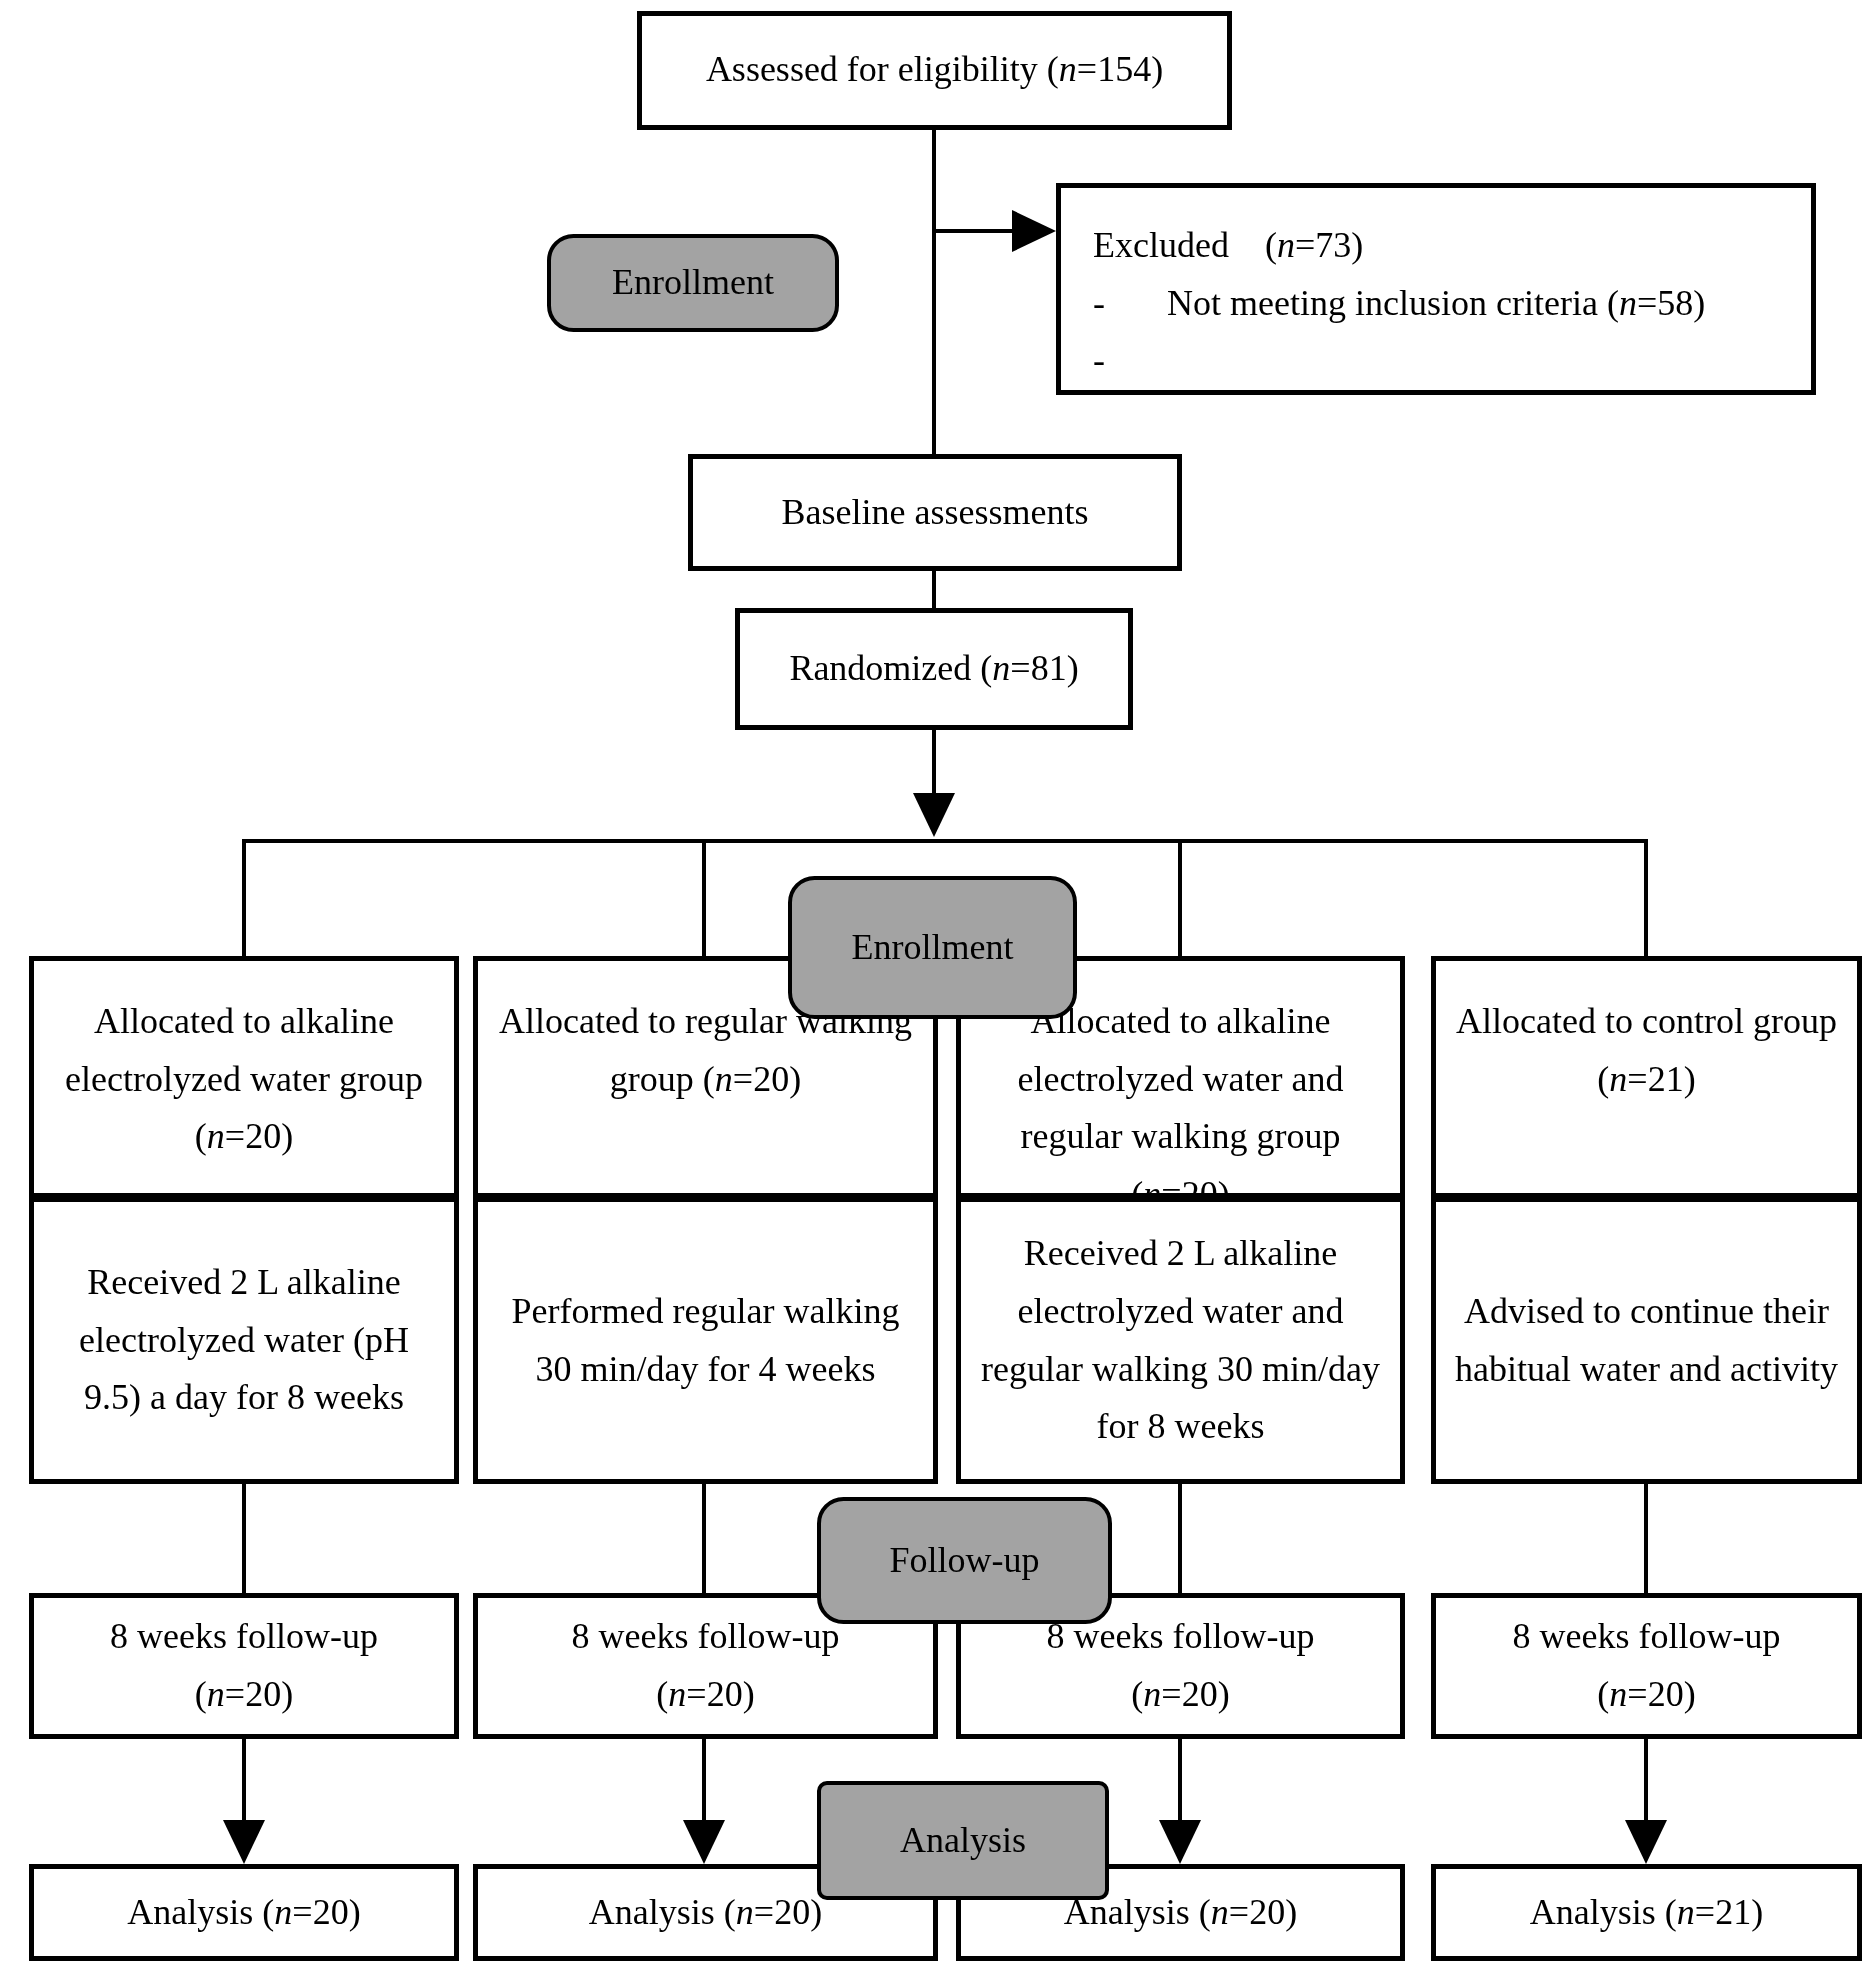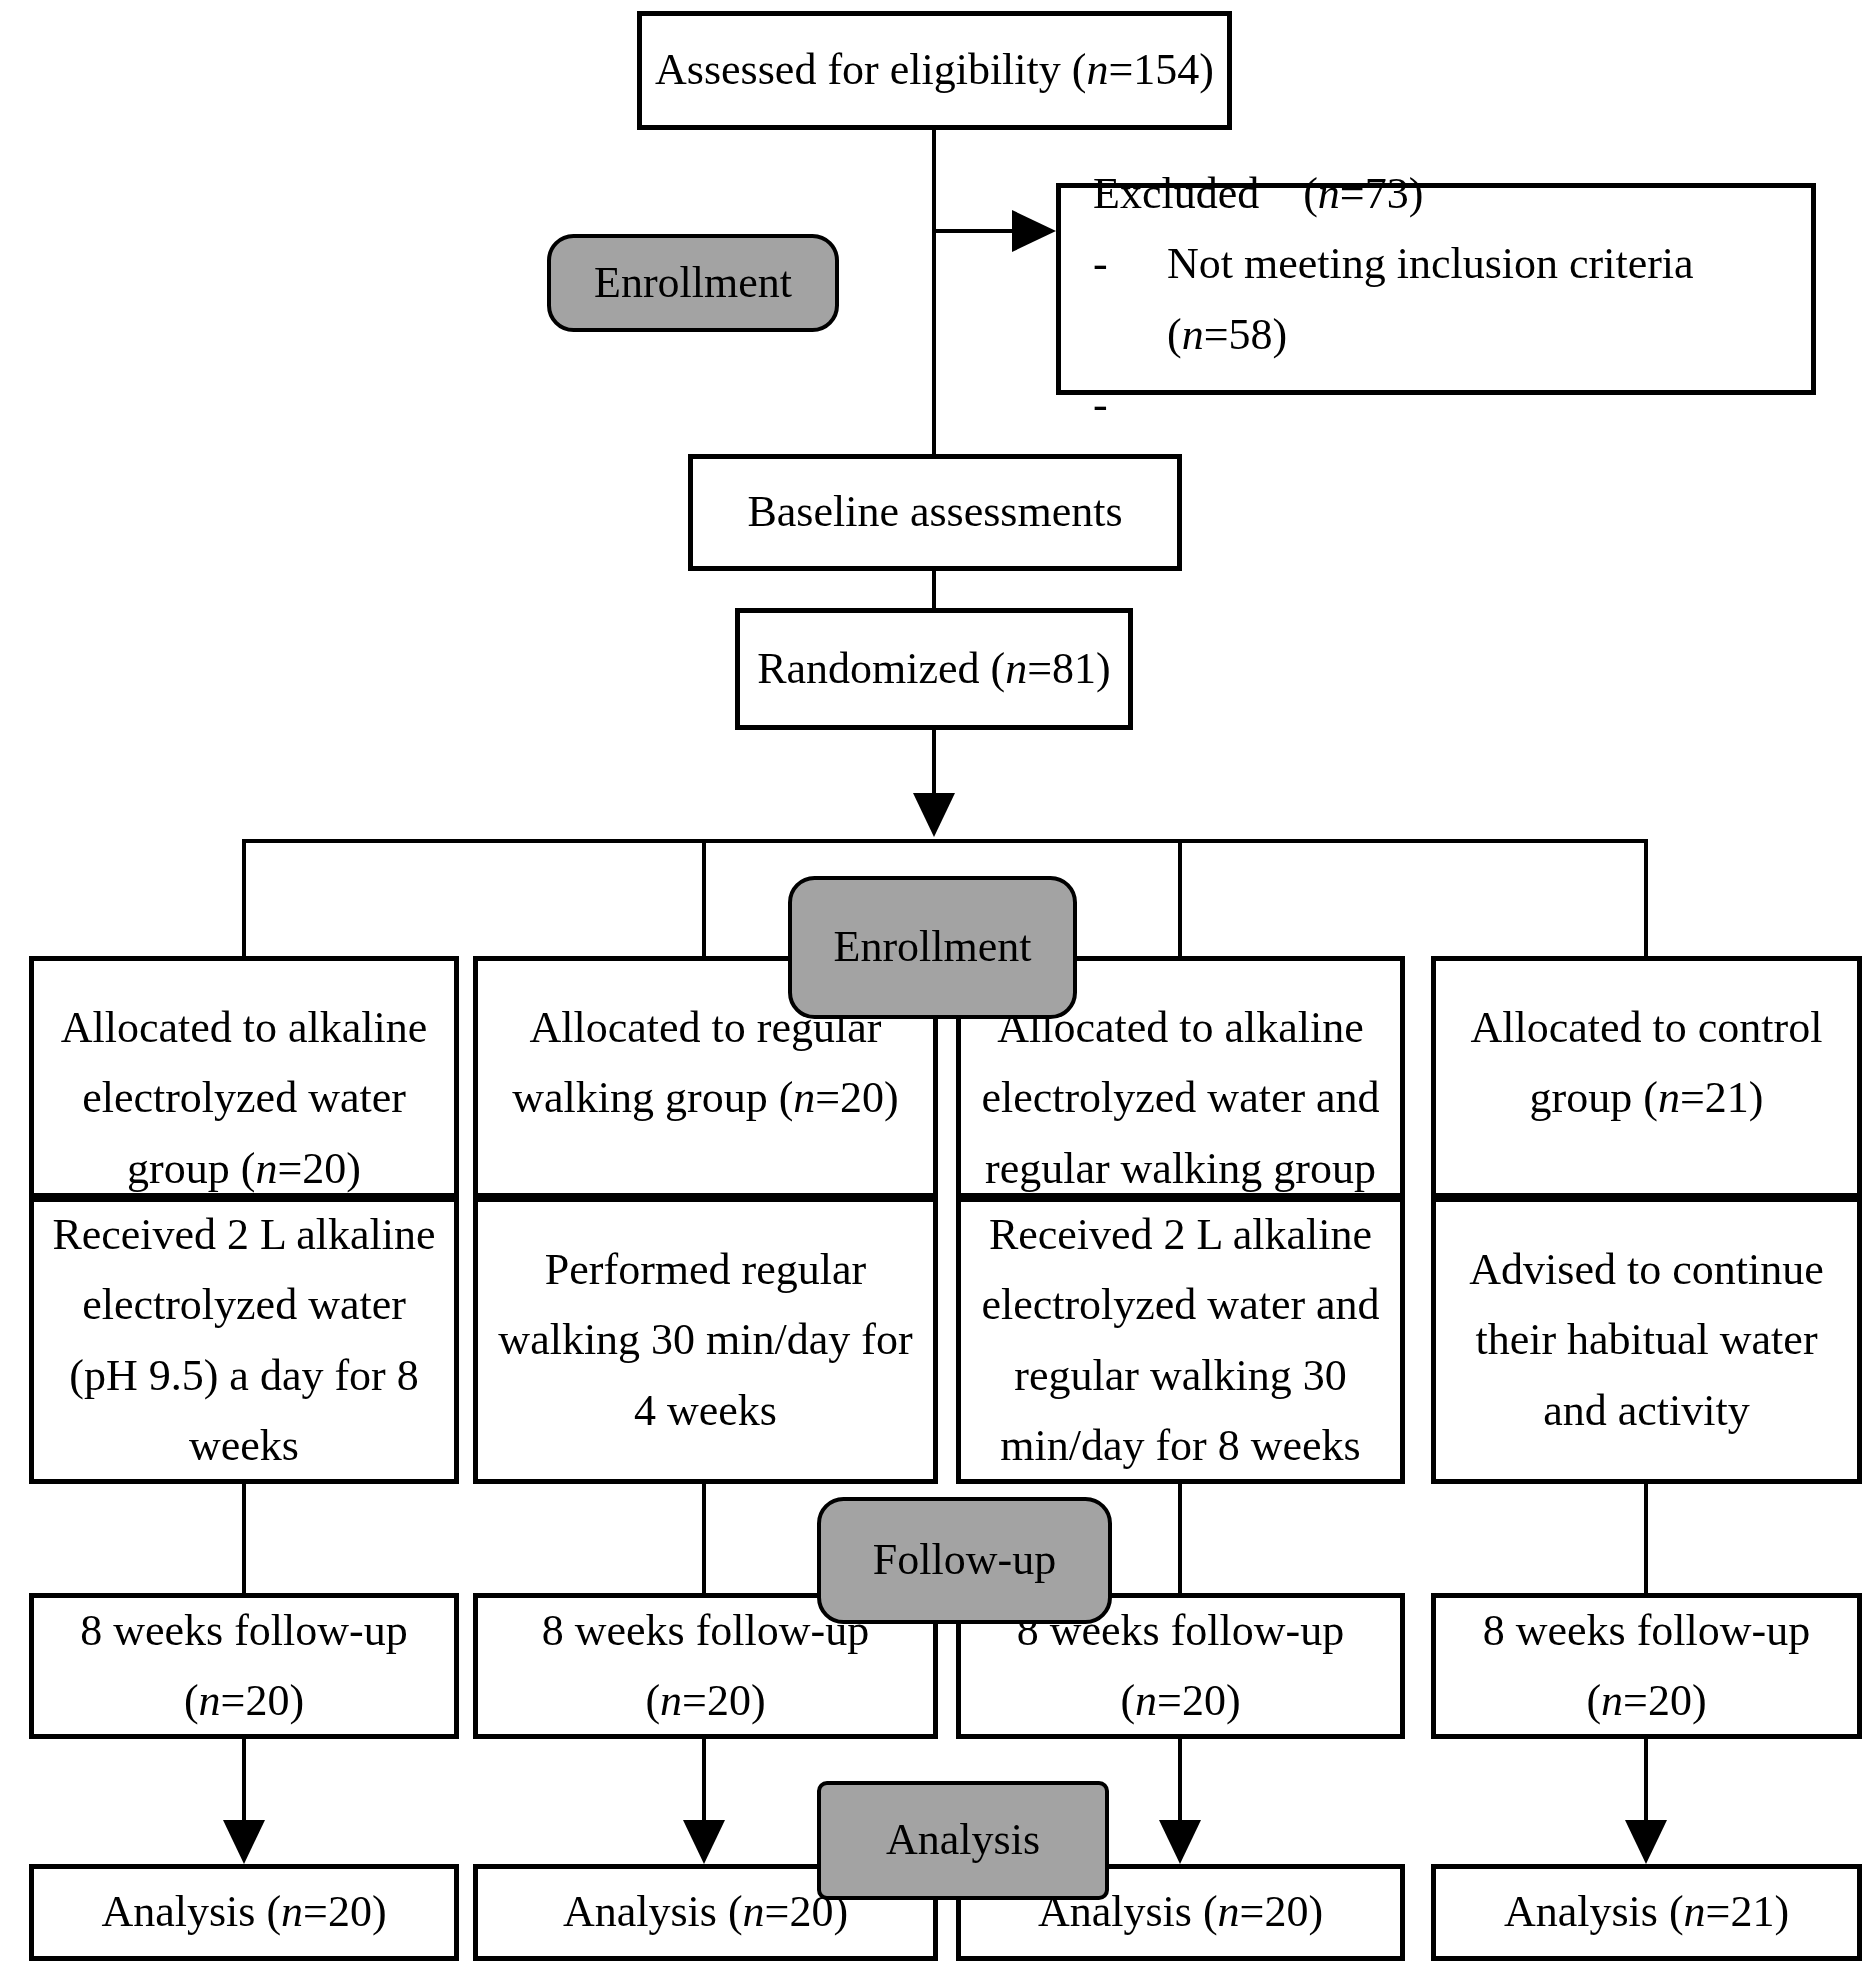--- a/index.html
+++ b/index.html
@@ -3,21 +3,21 @@
 <meta charset="utf-8">
 <style>
   html, body { margin: 0; padding: 0; background: #ffffff; }
   .page {
     position: relative;
     width: 1869px;
     height: 1965px;
     background: #ffffff;
     font-family: "Liberation Serif", "DejaVu Serif", serif;
     color: #000000;
-    font-size: 44px;
+    font-size: 36px;
     line-height: 1.6;
   }
   .box {
     position: absolute;
     border: 5.3px solid #000000;
     background: #ffffff;
     box-sizing: border-box;
     display: flex;
     align-items: center;
     justify-content: center;
@@ -85,21 +85,21 @@
 
   <div class="box" style="left:637px; top:10.6px; width:595px; height:119px; padding:0 5.3px;">
     <span>Assessed for eligibility (<i>n</i>=154)</span>
   </div>
 
   <div class="vline" style="left:932px; top:130px; height:324px;"></div>
 
   <div class="hline" style="left:935px; top:229px; width:80px;"></div>
   <div class="arrow-right" style="left:1012px; top:210px;"></div>
 
-  <div class="box" style="left:1056px; top:183px; width:760px; height:212px; align-items:center;">
+  <div class="box" style="left:1056px; top:183px; width:760px; height:212px; align-items:flex-end;">
     <div class="excluded-inner">
       <div class="excluded-title">Excluded    (<i>n</i>=73)</div>
       <div class="bullet-row">
         <span>-</span>
         <span>Not meeting inclusion criteria (<i>n</i>=58)</span>
       </div>
       <div class="bullet-row">
         <span>-</span>
       </div>
     </div>

